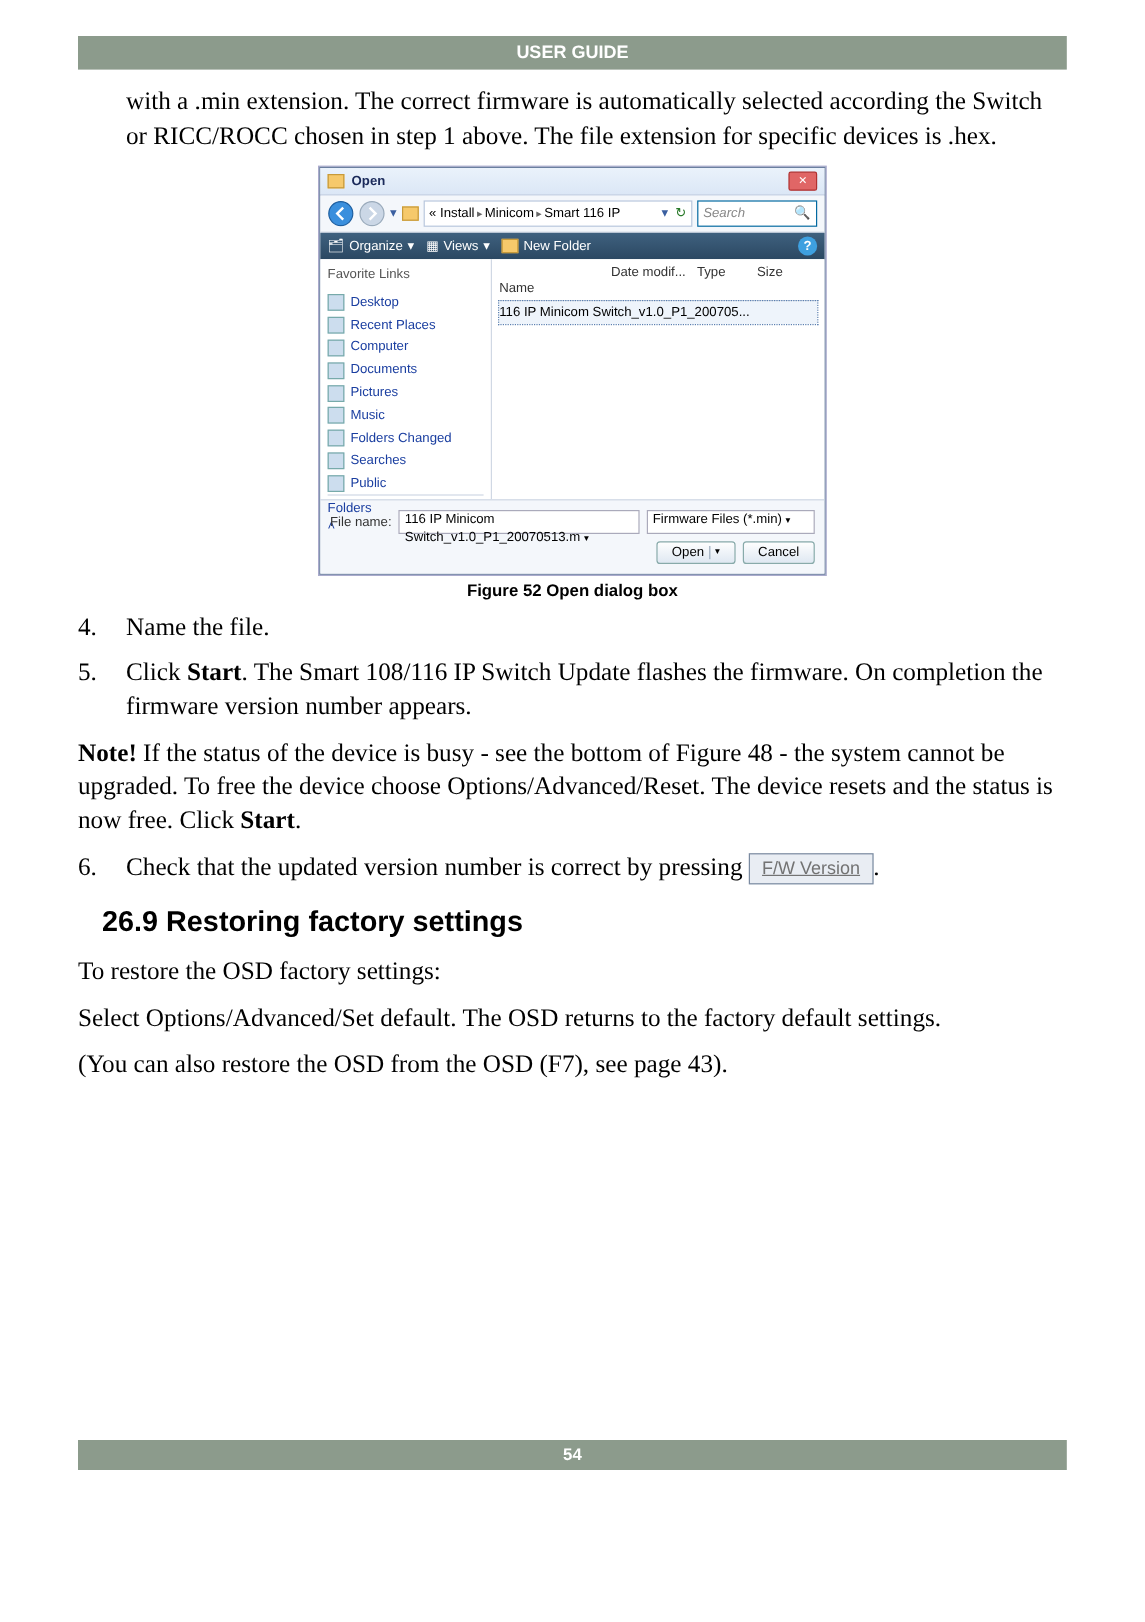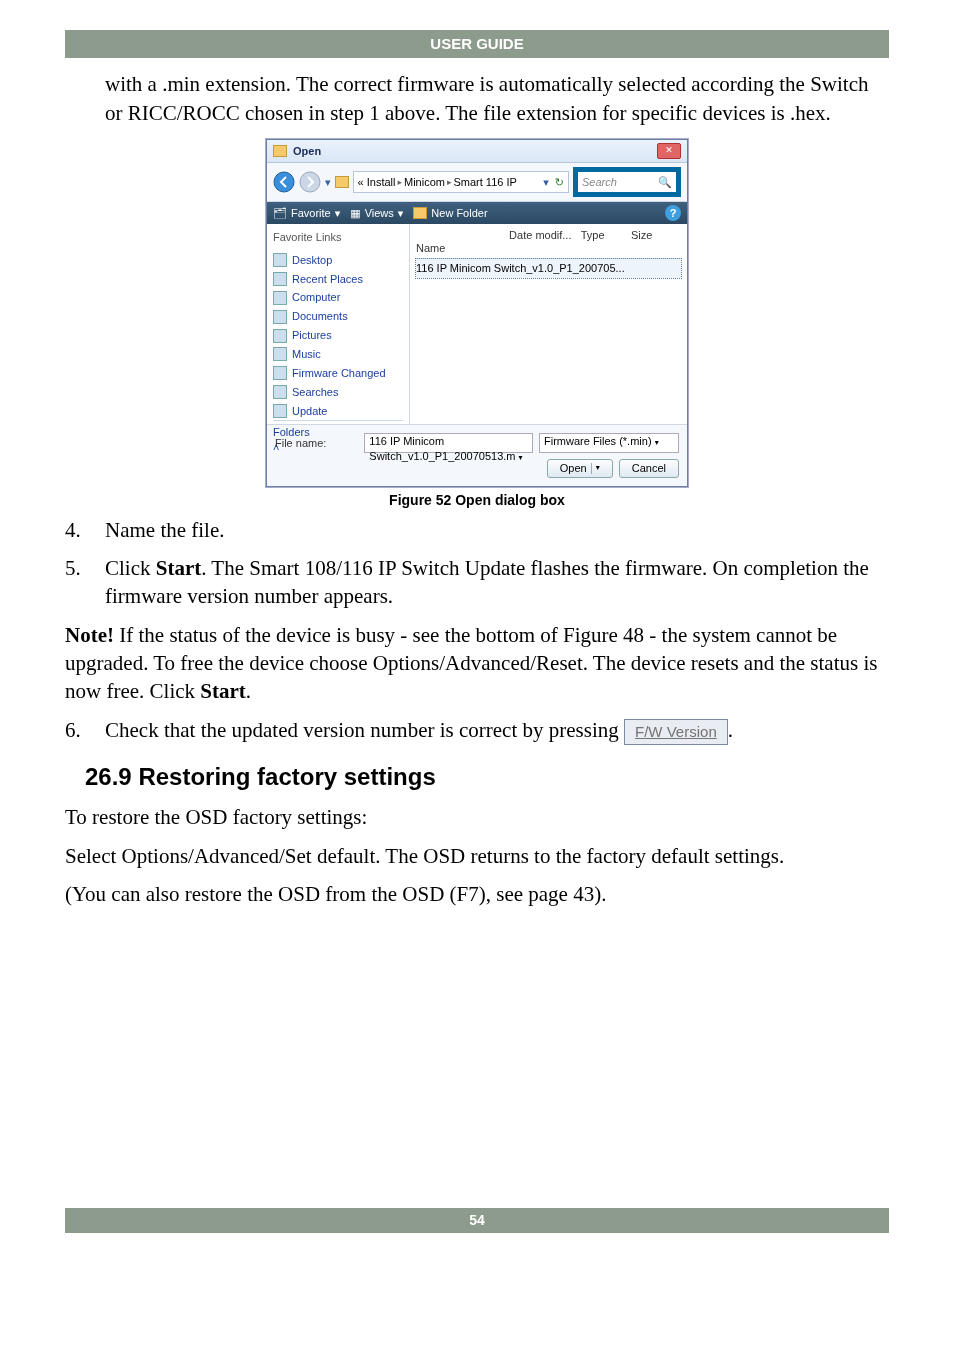--- a/index.html
+++ b/index.html
@@ -130,21 +130,21 @@
   border: 1px solid #b7c6dd;
   background: #fff;
   height: 20px;
   padding: 0 4px;
   gap: 2px;
   color: #000;
 }
 .crumb-sep { color: #666; font-size: 9px; }
 .search-box {
   width: 90px;
-  border: 5px solid #0369a1;
+  border: 1px solid #0369a1;
   background: #fff;
   height: 20px;
   display: flex;
   align-items: center;
   color: #888;
   font-style: italic;
   padding: 0 4px;
 }
 .mag { color: #3a5fa0; font-style: normal; margin-left: auto; }
 .dlg-toolbar {
@@ -220,21 +220,21 @@
   margin-bottom: 6px;
 }
 .footer-row1 .lbl { color: #333; white-space: nowrap; }
 .fn-input, .ft-select {
   border: 1px solid #aab;
   background: #fff;
   height: 18px;
   padding: 0 4px;
   font-size: 11px;
 }
-.fn-input { flex: 1; margin-left: 32px; }
+.fn-input { flex: 1; }
 .ft-select { width: 130px; }
 .footer-row2 {
   display: flex;
   justify-content: flex-end;
   gap: 6px;
 }
 .btn {
   border: 1px solid #8aa;
   background: linear-gradient(#fefefe, #dfe8f2);
   padding: 1px 12px;
@@ -298,21 +298,21 @@
         </div>
         <div class="search-box">
           <span>Search</span>
           <span class="mag">🔍</span>
         </div>
       </div>
       
       <div class="dlg-toolbar">
         <div class="tb-item">
           <span>🗂</span>
-          <span>Favorite</span>
+          <span>Organize</span>
           <span>▾</span>
         </div>
         <div class="tb-item">
           <span>▦</span>
           <span>Views</span>
           <span>▾</span>
         </div>
         <div class="tb-item">
           <span class="folder-glyph"></span>
           <span>New Folder</span>
@@ -342,29 +342,29 @@
           <div class="fav-item">
               <span class="fav-icon"></span>
               <span>Pictures</span>
             </div>
           <div class="fav-item">
               <span class="fav-icon"></span>
               <span>Music</span>
             </div>
           <div class="fav-item">
               <span class="fav-icon"></span>
-              <span>Firmware Changed</span>
+              <span>Folders Changed</span>
             </div>
           <div class="fav-item">
               <span class="fav-icon"></span>
               <span>Searches</span>
             </div>
           <div class="fav-item">
               <span class="fav-icon"></span>
-              <span>Update</span>
+              <span>Public</span>
             </div>
           <div class="folders-toggle">
             <span>Folders</span>
             <span>˄</span>
           </div>
         </div>
         <div class="file-panel">
           <div class="file-header">
             <div class="col-name">Name</div>
             <div class="col-date">Date modif...</div>

